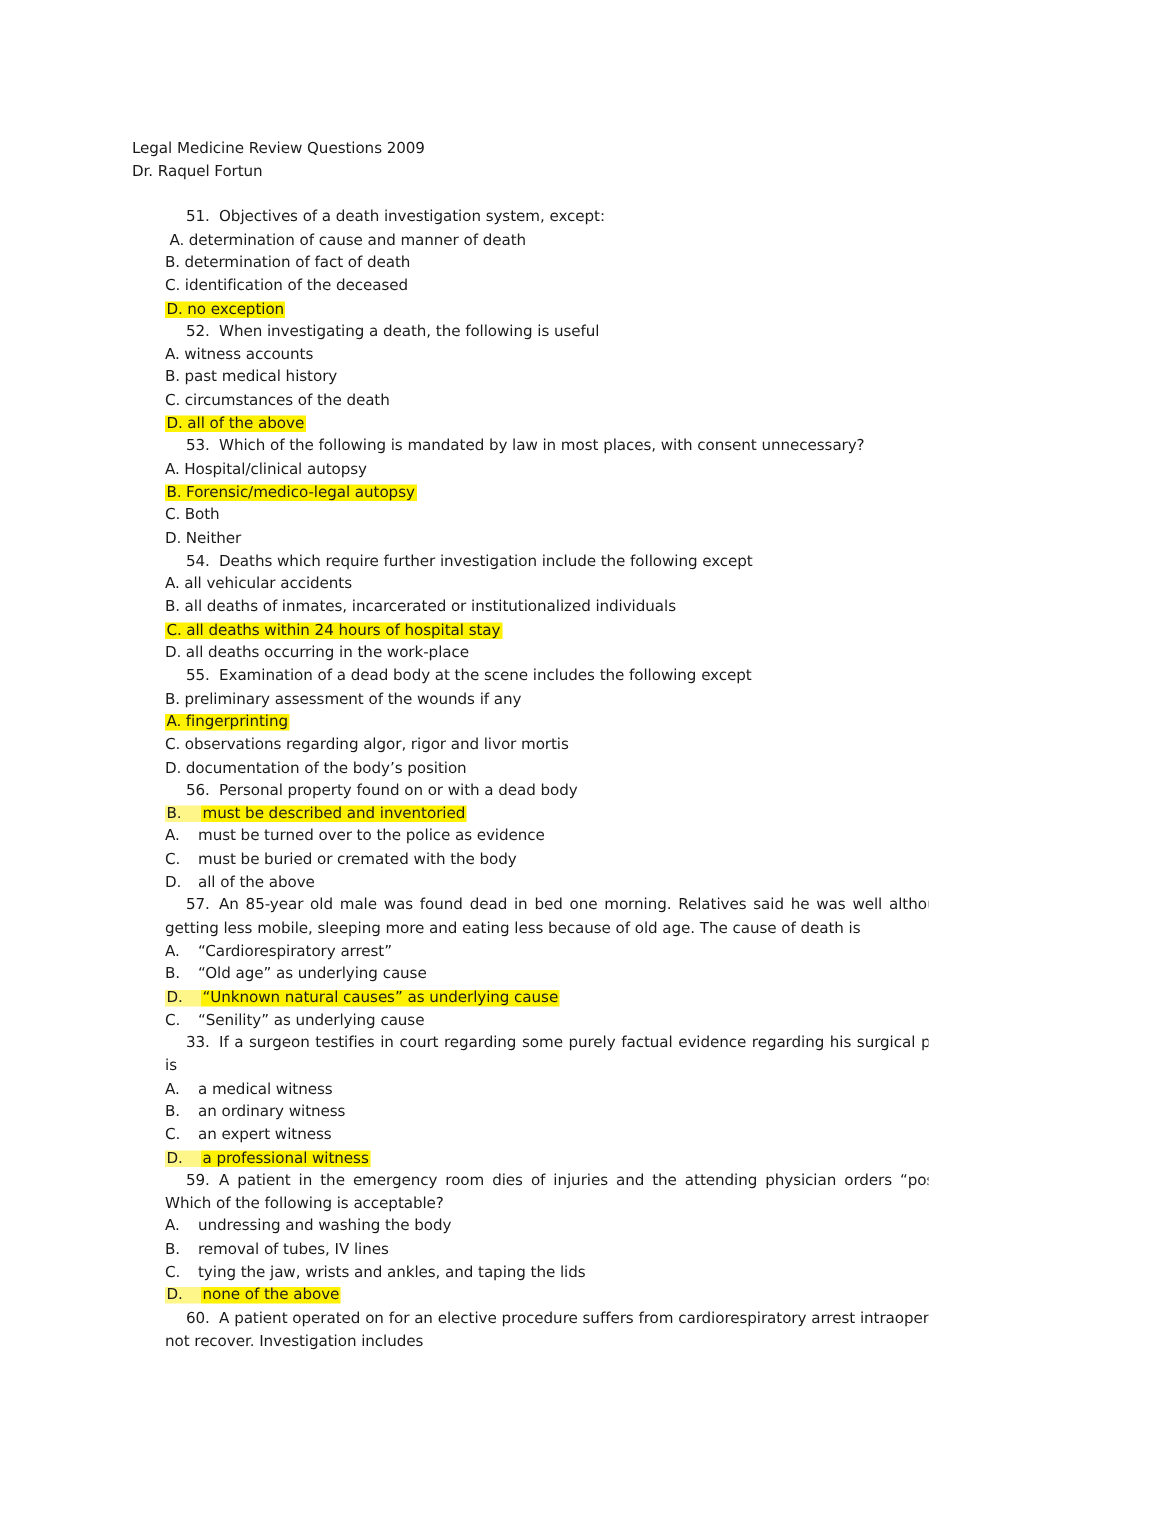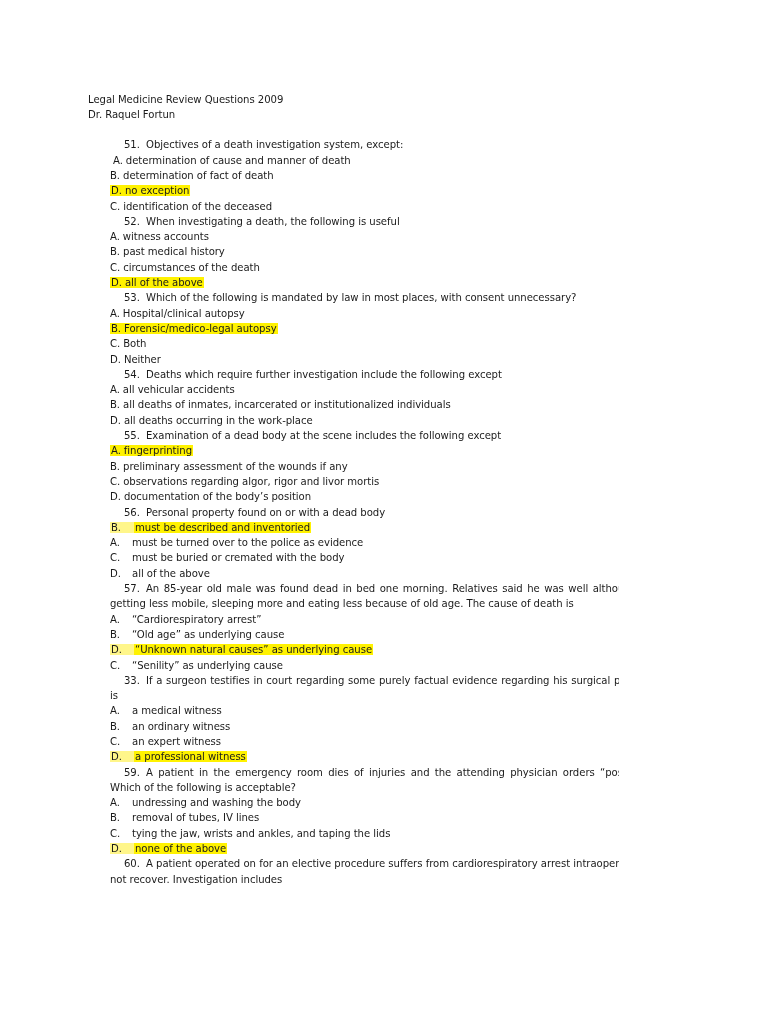--- a/index.html
+++ b/index.html
@@ -94,22 +94,22 @@
     <div class="hdr-line">Legal Medicine Review Questions 2009</div>
     <div class="hdr-line">Dr. Raquel Fortun</div>
     <div class="gap"></div>
 
     <div class="q">
       <div class="stem">
         <span class="num">51.</span><span>Objectives of a death investigation system, except:</span>
       </div>
       <div class="opt narrow deep"><span class="ltr">A.</span><span>determination of cause and manner of death</span></div>
       <div class="opt narrow"><span class="ltr">B.</span><span>determination of fact of death</span></div>
+      <div class="opt narrow"><span class="ltr">C.</span><span>identification of the deceased</span></div>
       <div class="opt narrow"><mark class="hl"><span class="ltr">D.</span><span>no exception</span></mark></div>
-      <div class="opt narrow"><span class="ltr">C.</span><span>identification of the deceased</span></div>
     </div>
 
     <div class="q">
       <div class="stem">
         <span class="num">52.</span><span>When investigating a death, the following is useful</span>
       </div>
       <div class="opt narrow"><span class="ltr">A.</span><span>witness accounts</span></div>
       <div class="opt narrow"><span class="ltr">B.</span><span>past medical history</span></div>
       <div class="opt narrow"><span class="ltr">C.</span><span>circumstances of the death</span></div>
       <div class="opt narrow"><mark class="hl"><span class="ltr">D.</span><span>all of the above</span></mark></div>
@@ -124,29 +124,30 @@
       <div class="opt narrow"><span class="ltr">C.</span><span>Both</span></div>
       <div class="opt narrow"><span class="ltr">D.</span><span>Neither</span></div>
     </div>
 
     <div class="q">
       <div class="stem">
         <span class="num">54.</span><span>Deaths which require further investigation include the following except</span>
       </div>
       <div class="opt narrow"><span class="ltr">A.</span><span>all vehicular accidents</span></div>
       <div class="opt narrow"><span class="ltr">B.</span><span>all deaths of inmates, incarcerated or institutionalized individuals</span></div>
+      <div class="opt narrow"><mark class="hl"><span class="ltr">C.</span><span>all deaths within 24 hours of hospital stay</span></mark></div>
       <div class="opt narrow"><span class="ltr">D.</span><span>all deaths occurring in the work-place</span></div>
     </div>
 
     <div class="q">
       <div class="stem">
         <span class="num">55.</span><span>Examination of a dead body at the scene includes the following except</span>
       </div>
+      <div class="opt narrow"><span class="ltr">B.</span><span>preliminary assessment of the wounds if any</span></div>
       <div class="opt narrow"><mark class="hl"><span class="ltr">A.</span><span>fingerprinting</span></mark></div>
-      <div class="opt narrow"><span class="ltr">B.</span><span>preliminary assessment of the wounds if any</span></div>
       <div class="opt narrow"><span class="ltr">C.</span><span>observations regarding algor, rigor and livor mortis</span></div>
       <div class="opt narrow"><span class="ltr">D.</span><span>documentation of the body’s position</span></div>
     </div>
 
     <div class="q">
       <div class="stem">
         <span class="num">56.</span><span>Personal property found on or with a dead body</span>
       </div>
       <div class="opt wide"><mark class="hl-faint"><span class="ltr">B.</span></mark><mark class="hl"><span>must be described and inventoried</span></mark></div>
       <div class="opt wide"><span class="ltr">A.</span><span>must be turned over to the police as evidence</span></div>

